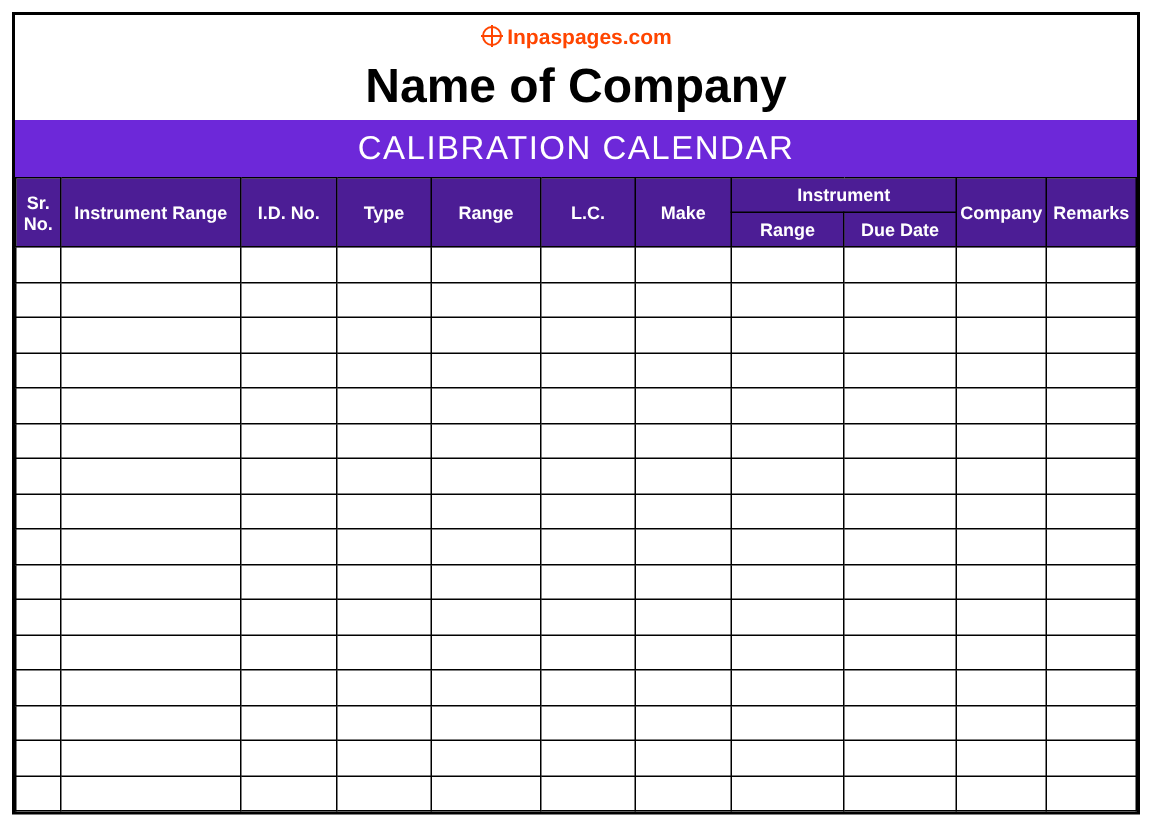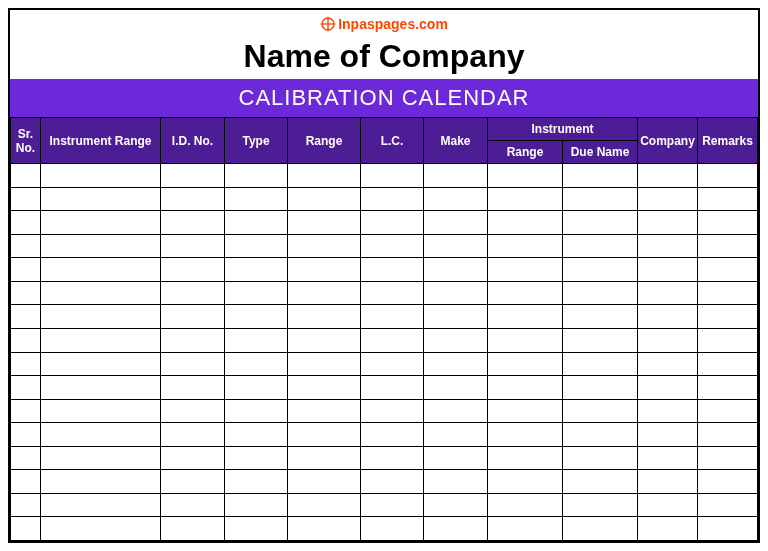--- a/index.html
+++ b/index.html
@@ -114,21 +114,21 @@
         <th rowspan="2" class="col-type">Type</th>
         <th rowspan="2" class="col-range">Range</th>
         <th rowspan="2" class="col-lc">L.C.</th>
         <th rowspan="2" class="col-make">Make</th>
         <th colspan="2">Instrument</th>
         <th rowspan="2" class="col-agency">Company</th>
         <th rowspan="2" class="col-remarks">Remarks</th>
       </tr>
       <tr>
         <th class="col-date">Range</th>
-        <th class="col-duedate">Due Name</th>
+        <th class="col-duedate">Due Date</th>
       </tr>
     </thead>
     <tbody id="table-body">
     <tr>
           <td></td>
           <td></td>
           <td></td>
           <td></td>
           <td></td>
           <td></td>

